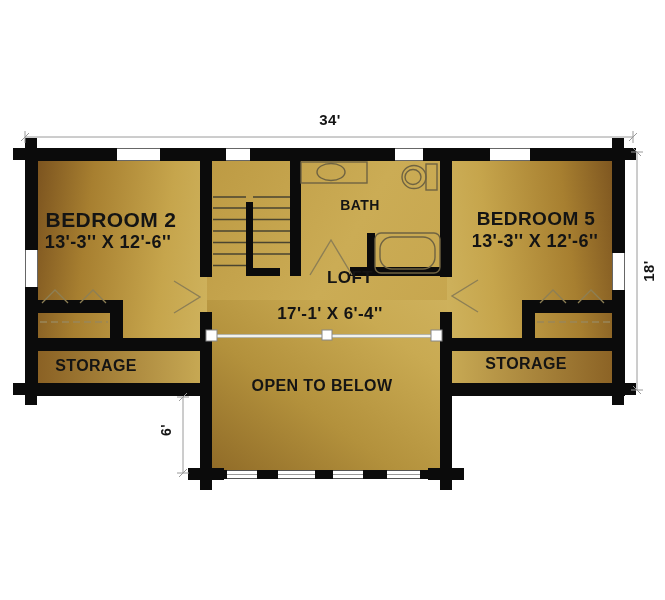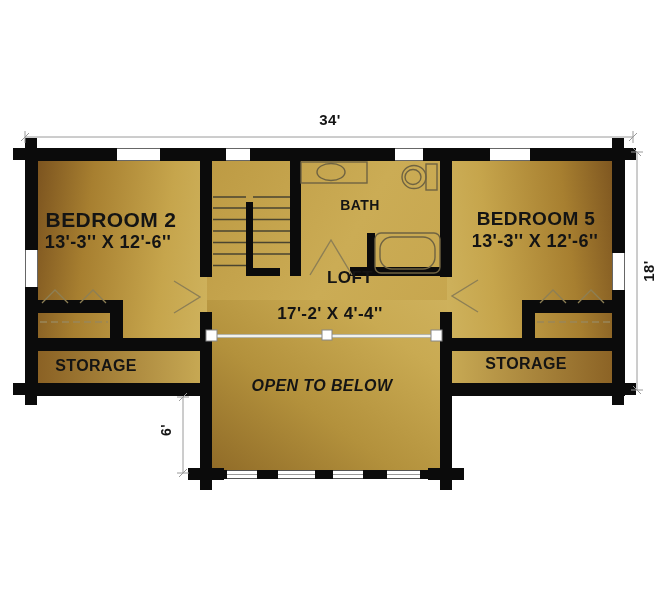--- a/index.html
+++ b/index.html
@@ -78,21 +78,21 @@
   .rot{transform:translate(-50%,-50%) rotate(-90deg);}
   .l-b2n {left:111px;top:220px;font-size:21px;}
   .l-b2d {left:108px;top:242px;font-size:18px;}
   .l-bath{left:360px;top:205px;font-size:14px;}
   .l-b3n {left:536px;top:219px;font-size:19px;}
   .l-b3d {left:535px;top:241px;font-size:18px;}
   .l-loftn{left:330px;top:278px;font-size:17px;margin-left:20px;}
   .l-loftd{left:330px;top:314px;font-size:17px;}
   .l-stgl{left:96px; top:366px;font-size:16px;}
   .l-stgr{left:526px;top:364px;font-size:16px;}
-  .l-open{left:322px;top:386px;font-size:16px;font-style:italic;}
+  .l-open{left:322px;top:386px;font-size:16px;}
   .l-d44 {left:330px;top:119px;font-size:15px;}
   .l-d18 {left:648px;top:271px;font-size:15px;}
   .l-d6  {left:166px;top:430px;font-size:14px;}
 </style>
 </head>
 <body>
 
 <div class="stage">
 
   <div class="floor f-b2"></div>
@@ -189,21 +189,21 @@
   <div class="winm win-b2"></div>
   <div class="winm win-b3"></div>
   <div class="winm win-b4"></div>
 
   <div class="lbl l-b2n">BEDROOM 2</div>
   <div class="lbl l-b2d">13'-3'' X 12'-6''</div>
   <div class="lbl l-bath">BATH</div>
   <div class="lbl l-b3n">BEDROOM 5</div>
   <div class="lbl l-b3d">13'-3'' X 12'-6''</div>
   <div class="lbl l-loftn">LOFT</div>
-  <div class="lbl l-loftd">17'-2' X 4'-4''</div>
+  <div class="lbl l-loftd">17'-1' X 6'-4''</div>
   <div class="lbl l-stgl">STORAGE</div>
   <div class="lbl l-stgr">STORAGE</div>
   <div class="lbl l-open">OPEN TO BELOW</div>
 
   <div class="lbl l-d44">34'</div>
   <div class="lbl rot l-d18">18'</div>
   <div class="lbl rot l-d6">6'</div>
 
 </div>
 

